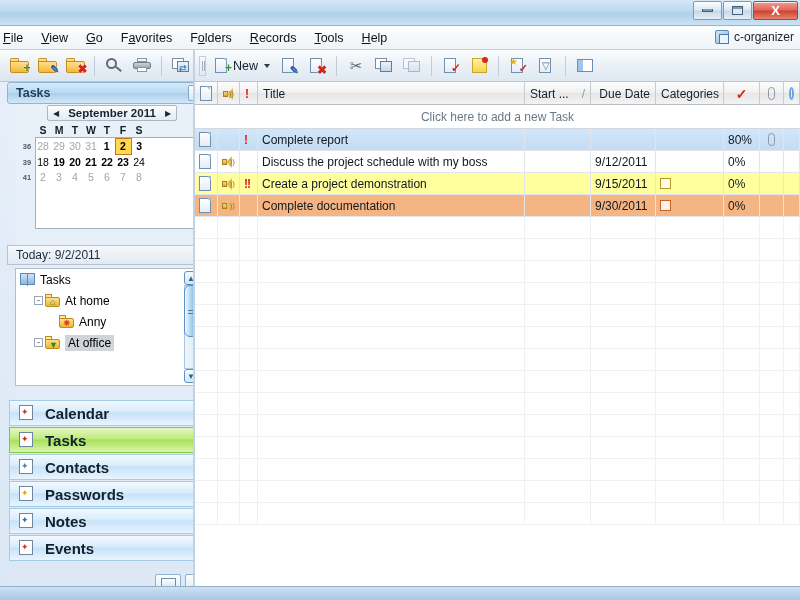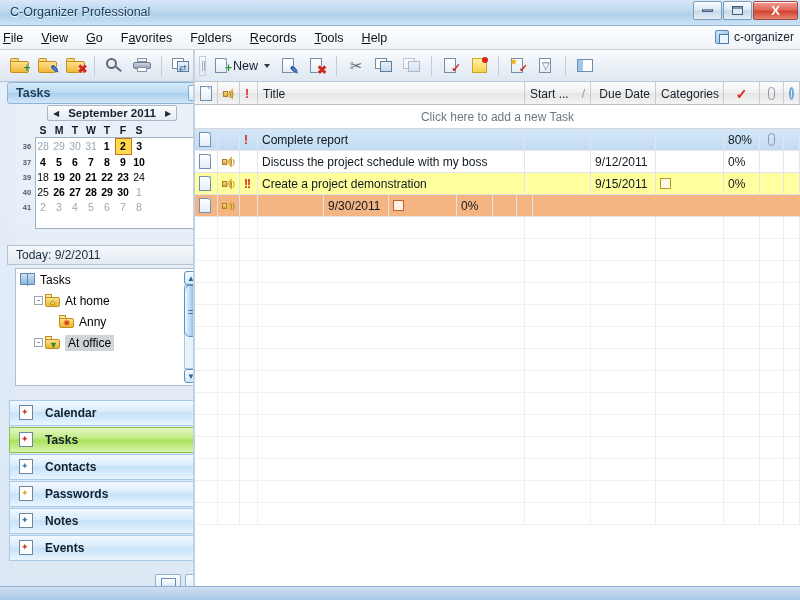--- a/index.html
+++ b/index.html
@@ -195,21 +195,21 @@
     position:relative; height:26px; margin-bottom:1px;
     background:linear-gradient(180deg,#f2f9ff 0%,#d8ebfb 45%,#c6e2f8 50%,#e9f5ff 100%);
     border:1px solid #a6cbe8;
     display:flex; align-items:center; padding-left:8px;
   }
   .nav-item.active {
     background:linear-gradient(180deg,#e4f7c4 0%,#bfe97e 45%,#a8e059 50%,#d9f5ad 100%);
     border:1px solid #8ac14a;
   }
   .nav-item .nico { width:17px; height:16px; position:relative; margin-right:10px; flex:none; }
-  .nav-item .nlabel { font-size:12px; font-weight:bold; color:#12212d; }
+  .nav-item .nlabel { font-size:15px; font-weight:bold; color:#12212d; }
   .npage { position:absolute; left:1px; top:0; width:14px; height:15px; background:#fff; border:1px solid #6f86a0; }
 
   .side-bottom { position:absolute; left:0; bottom:4px; width:195px; height:22px; }
   .sb-sqbtn {
     position:absolute; width:26px; height:20px; border:1px solid #8fb2d0; border-radius:2px;
     background:linear-gradient(180deg,#fbfdff,#d9e9f8);
     display:flex; align-items:center; justify-content:center;
   }
 
   
@@ -270,21 +270,20 @@
   .statusbar { position:absolute; left:0; bottom:0; width:800px; height:14px;
                background:linear-gradient(180deg,#cfe0f1,#a9c6e4); border-top:1px solid #8fb0d0; }
   .vsplit { position:absolute; left:193px; top:50px; width:2px; height:536px; background:#c3d2e0; }
 </style>
 </head>
 <body>
 
 <div id="app">
 
   <div class="titlebar">
-    <div class="tb-label">C-Organizer Professional</div>
     <div class="wbtns">
       <div class="wbtn">
           <span class="glyph-min"></span>
         </div>
       <div class="wbtn">
           <span class="glyph-max"></span>
         </div>
       <div class="wbtn close">X</div>
     </div>
   </div>
@@ -382,48 +381,28 @@
               <td class="wk">36</td>
               <td class="oth">28</td>
               <td class="oth">29</td>
               <td class="oth">30</td>
               <td class="oth">31</td>
               <td class="bold">1</td>
               <td class="sel">2</td>
               <td class="bold">3</td>
             </tr>
             <tr>
-              <td class="wk">37</td>
-              <td class="bold">4</td>
-              <td class="bold">5</td>
-              <td class="bold">6</td>
-              <td class="bold">7</td>
-              <td class="bold">8</td>
-              <td class="bold">9</td>
-              <td class="bold">10</td>
-            </tr>
-            <tr>
               <td class="wk">39</td>
               <td class="">18</td>
               <td class="bold">19</td>
               <td class="bold">20</td>
               <td class="bold">21</td>
               <td class="bold">22</td>
               <td class="bold">23</td>
               <td class="">24</td>
-            </tr>
-            <tr>
-              <td class="wk">40</td>
-              <td class="">25</td>
-              <td class="bold">26</td>
-              <td class="bold">27</td>
-              <td class="bold">28</td>
-              <td class="bold">29</td>
-              <td class="bold">30</td>
-              <td class="oth">1</td>
             </tr>
             <tr>
               <td class="wk">41</td>
               <td class="oth">2</td>
               <td class="oth">3</td>
               <td class="oth">4</td>
               <td class="oth">5</td>
               <td class="oth">6</td>
               <td class="oth">7</td>
               <td class="oth">8</td>
@@ -762,20 +741,23 @@
             </span>
           </div>
           <div class="cell" style="width: 22px; flex: 0 0 22px;">
             <span class="spk">
               <span class="bx"></span>
               <span class="cone"></span>
               <span class="wv">))</span>
             </span>
           </div>
           <div class="cell" style="width: 18px; flex: 0 0 18px;"></div>
+          <div class="cell" style="width: 267px; flex: 0 0 267px;">
+            <span>Complete documentation</span>
+          </div>
           <div class="cell" style="width: 66px; flex: 0 0 66px;">
             <span></span>
           </div>
           <div class="cell" style="width: 65px; flex: 0 0 65px;">
             <span>9/30/2011</span>
           </div>
           <div class="cell" style="width: 68px; flex: 0 0 68px;">
             <span class="catbox o"></span>
           </div>
           <div class="cell" style="width: 36px; flex: 0 0 36px;">

